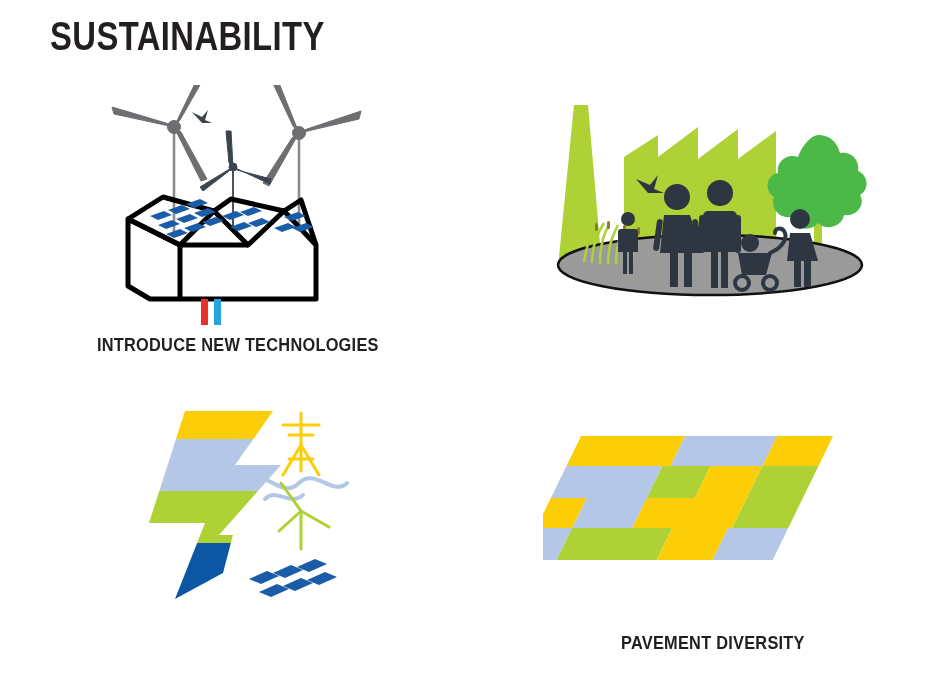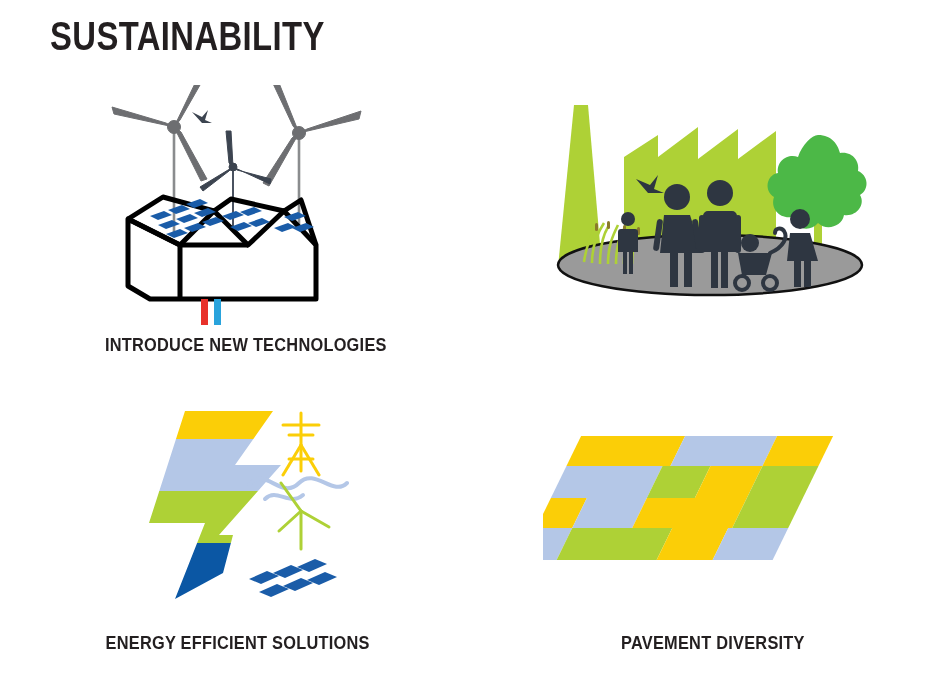--- a/index.html
+++ b/index.html
@@ -67,21 +67,21 @@
     font-weight: bold;
     letter-spacing: 0.3px;
     color: #231f20;
     white-space: nowrap;
   }
   .cell-label > span {
     display: inline-block;
     transform: scaleX(0.86);
   }
   
-  .cell-tl .cell-label { text-align: center; padding-right: 60px; padding-left: 8px; }
+  .cell-tl .cell-label { text-align: center; padding-right: 60px; }
   .cell-bl .cell-label { text-align: center; padding-right: 60px; }
   .cell-tr .cell-label { text-align: center; padding-right: 0px; }
   .cell-br .cell-label { text-align: center; padding-right: 8px; }
 </style>
 </head>
 <body>
 
 <div id="page-title">SUSTAINABILITY</div>
 
 <div class="grid">
@@ -276,23 +276,20 @@
         <g fill="#1A5CA8">
           <polygon points="126,176 144,168 156,173 138,181"></polygon>
           <polygon points="150,170 168,162 180,167 162,175"></polygon>
           <polygon points="174,164 192,156 204,161 186,169"></polygon>
           <polygon points="136,189 154,181 166,186 148,194"></polygon>
           <polygon points="160,183 178,175 190,180 172,188"></polygon>
           <polygon points="184,177 202,169 214,174 196,182"></polygon>
         </g>
       </svg>
     </div>
-    <div class="cell-label">
-      <span>ENERGY EFFICIENT SOLUTIONS</span>
-    </div>
   </div>
 
   <div class="cell cell-br">
     <div class="icon-holder">
       <svg width="340" height="150" viewBox="0 0 340 150">
         <g transform="skewX(-26) translate(42,0)">
 
           <rect x="0" y="8" width="104" height="30" fill="#FBCE07"></rect>
           <rect x="104" y="8" width="92" height="30" fill="#B4C7E7"></rect>
           <rect x="196" y="8" width="56" height="30" fill="#FBCE07"></rect>

